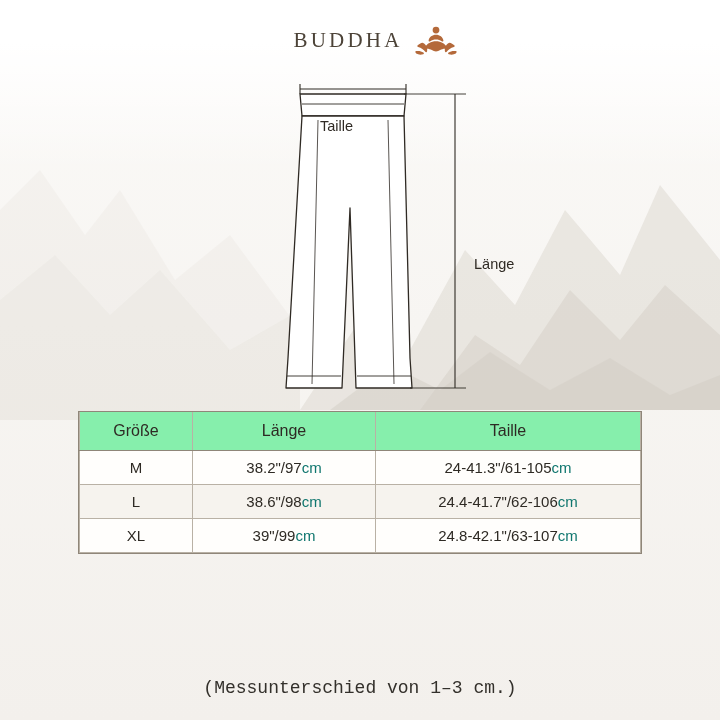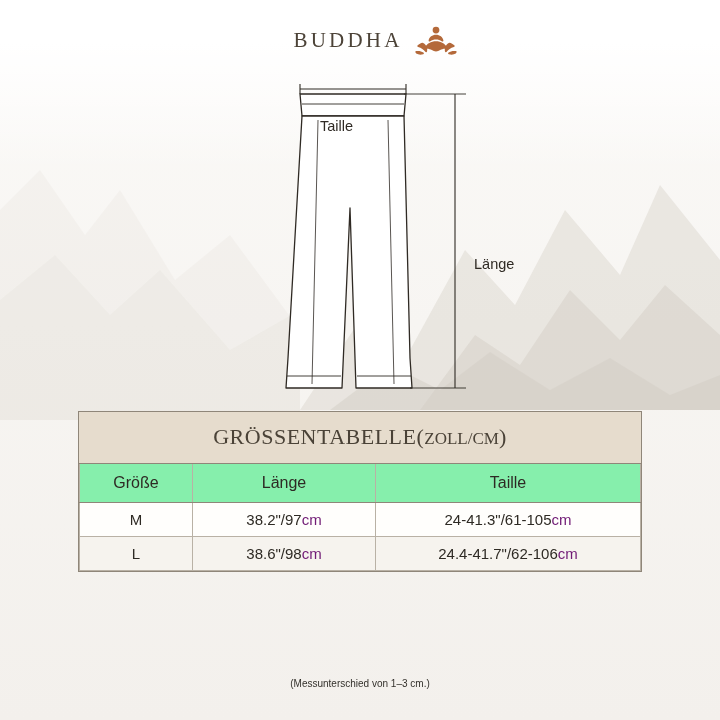--- a/index.html
+++ b/index.html
@@ -131,31 +131,32 @@
     height: 38px;
     border-top: none;
     border-bottom: 1px solid #8f8679;
   }
   tbody tr:nth-child(odd) td { background: #fffefc; }
   tbody tr:nth-child(even) td { background: #f6f3ee; }
   td.col-size { width: 112px; }
   td.col-len  { width: 182px; }
   th.col-size { width: 112px; }
   th.col-len  { width: 182px; }
-  .unit { color: #701a75; }
+  .unit { color: #0f766e; }
 
   .note {
     position: absolute;
     top: 678px;
     left: 0;
     width: 720px;
     text-align: center;
-    font-size: 10px;
+    font-size: 18px;
     color: #33302b;
     z-index: 6;
+    font-family: Liberation Mono, monospace;
   }
 </style>
 </head>
 <body>
 
 <div class="bg"></div>
 
 <svg class="bg-mountains-left" viewBox="0 0 300 420" preserveAspectRatio="none">
   <path d="M0 420 L0 210 L40 170 L85 235 L120 190 L175 280 L230 235 L300 330 L300 420 Z" fill="#ddd8d0" opacity=".5"></path>
   <path d="M0 420 L0 300 L55 255 L110 315 L160 270 L230 350 L300 310 L300 420 Z" fill="#cdc7bd" opacity=".45"></path>
@@ -205,39 +206,41 @@
 
       <path d="M404 36 L466 36 M410 330 L466 330" stroke-width="0.9"></path>
       <path d="M455 36 L455 330" stroke-width="1.1"></path>
     </g>
   </svg>
   <div class="lbl lbl-taille">Taille</div>
   <div class="lbl lbl-laenge">Länge</div>
 </div>
 
 <div class="table-wrap">
-  <div class="table-title">
-    <span class="t-main">GRÖSSENTABELLE(</span><span class="t-sub">ZOLL/CM</span><span class="t-main">)</span>
-  </div>
   <table>
     <thead>
       <tr>
         <th class="col-size">Größe</th>
         <th class="col-len">Länge</th>
         <th>Taille</th>
       </tr>
     </thead>
     <tbody>
       <tr>
         <td class="col-size">M</td>
         <td class="col-len"><span>38.2"/97</span><span class="unit">cm</span></td>
         <td><span>24-41.3"/61-105</span><span class="unit">cm</span></td>
       </tr>
       <tr>
         <td class="col-size">L</td>
         <td class="col-len"><span>38.6"/98</span><span class="unit">cm</span></td>
         <td><span>24.4-41.7"/62-106</span><span class="unit">cm</span></td>
       </tr>
+      <tr>
+        <td class="col-size">XL</td>
+        <td class="col-len"><span>39"/99</span><span class="unit">cm</span></td>
+        <td><span>24.8-42.1"/63-107</span><span class="unit">cm</span></td>
+      </tr>
     </tbody>
   </table>
 </div>
 
 <div class="note">(Messunterschied von 1–3 cm.)</div>
 
 </body></html>

